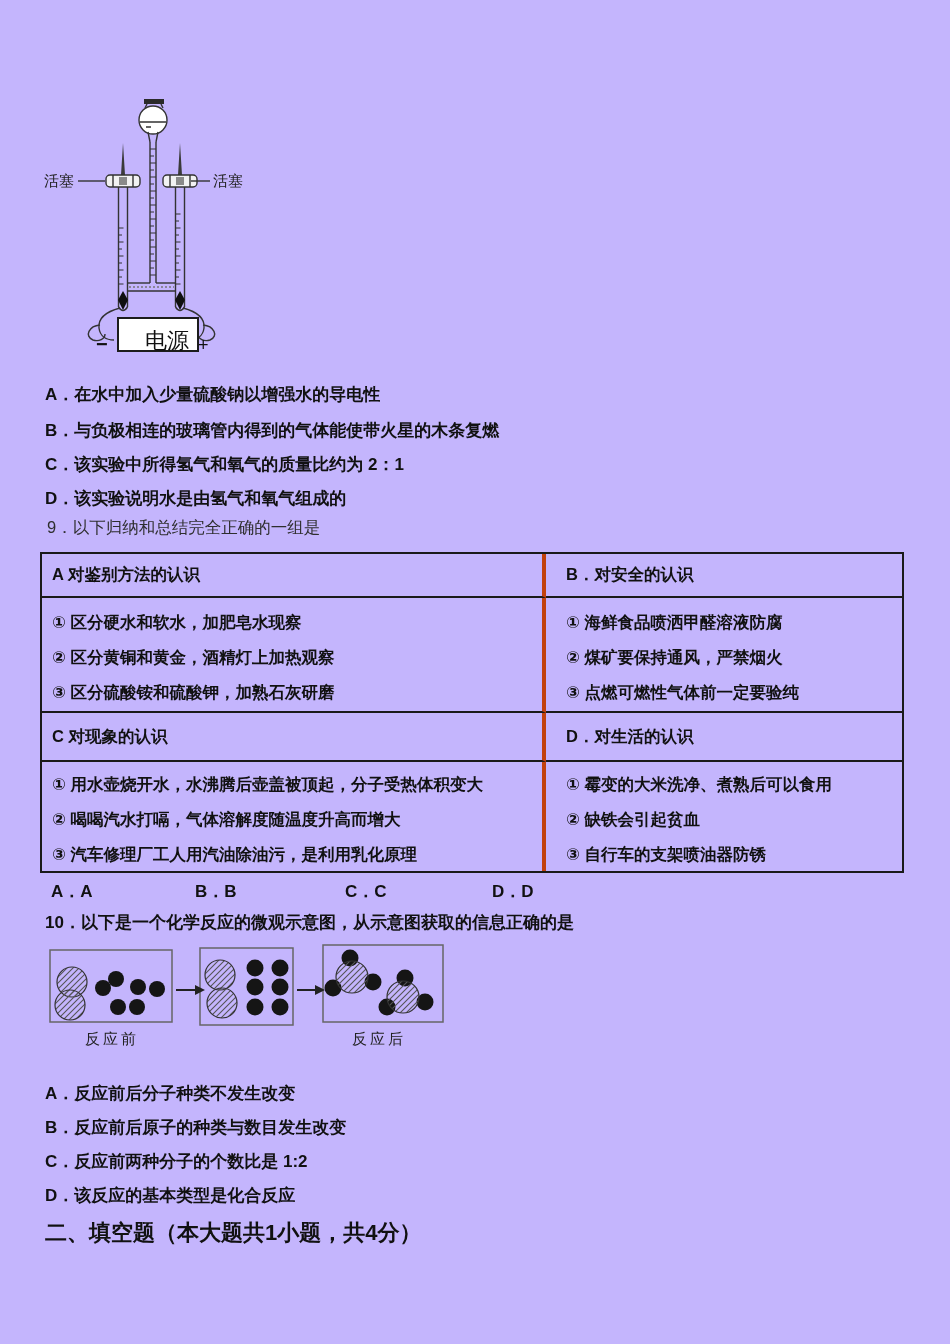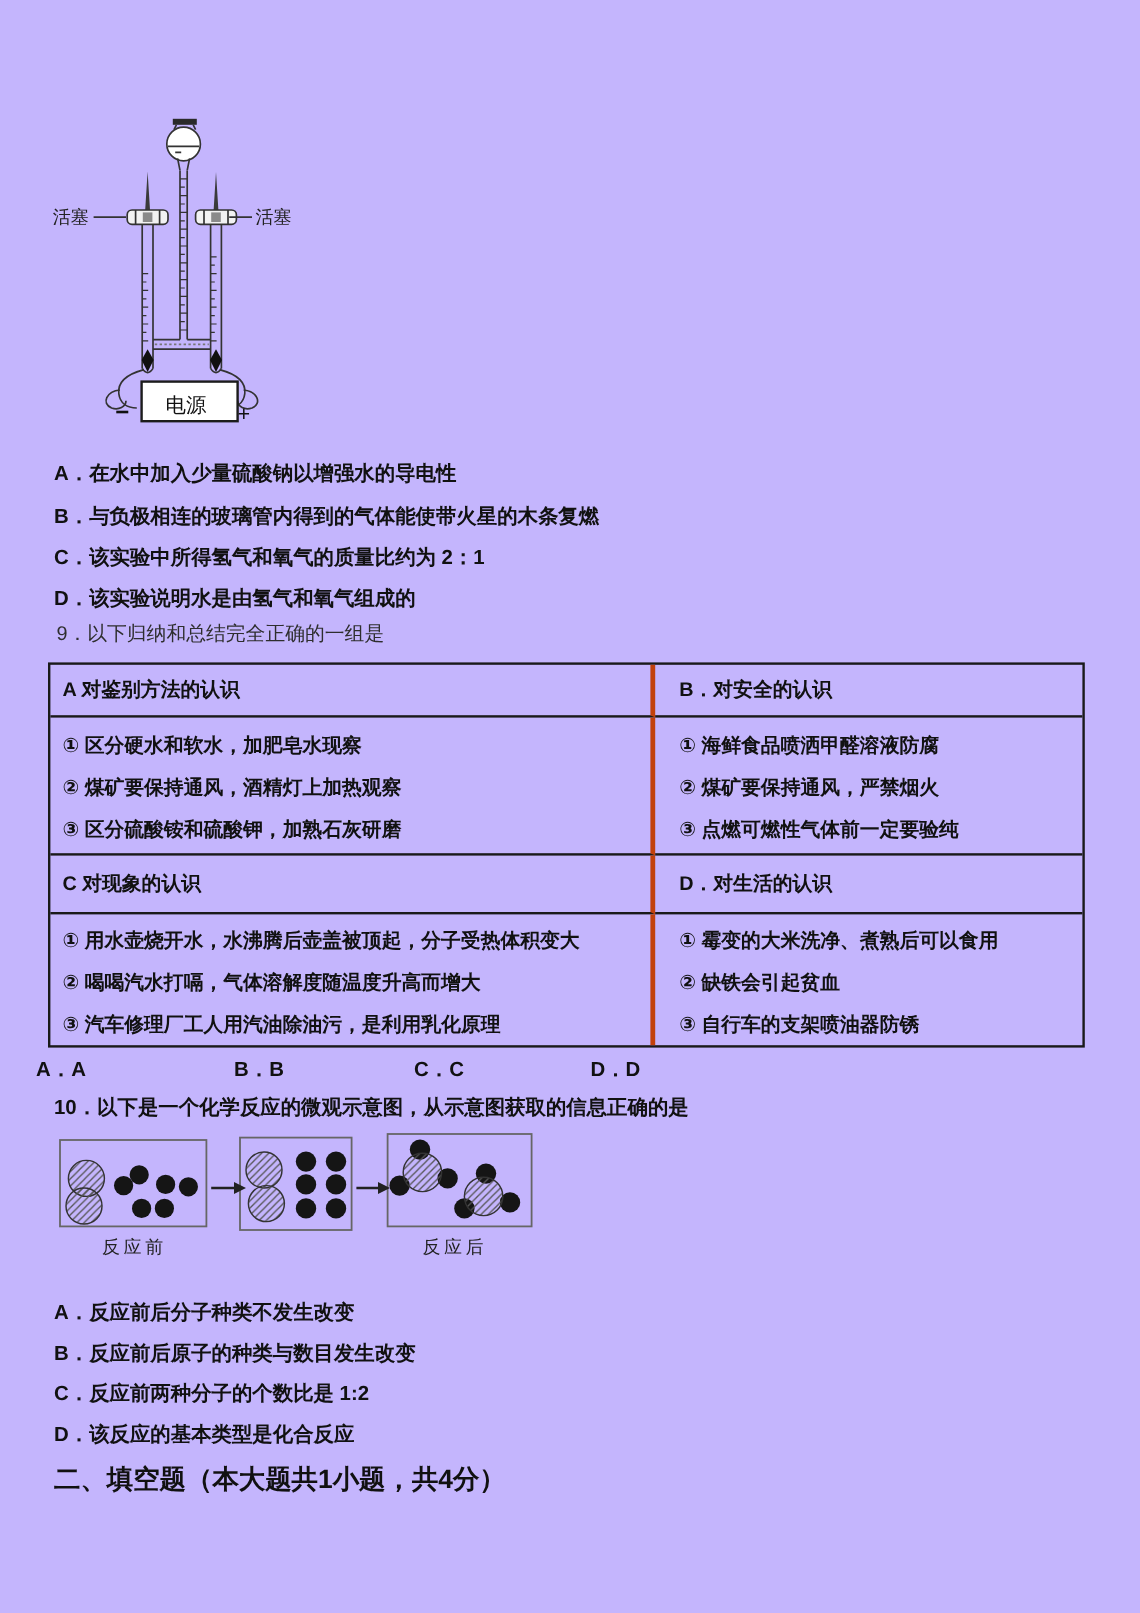--- a/index.html
+++ b/index.html
@@ -23,22 +23,22 @@
   .qtable .r1{height:44px;}
   .qtable .r2{height:115px;padding-top:7px;}
   .qtable .r3{height:49px;}
   .qtable .r4{height:109px;padding-top:5px;}
   .qtable .item{line-height:35px;white-space:nowrap;}
 
   
   .apparatus{position:absolute;left:42px;top:95px;width:215px;height:270px;}
   .apparatus svg{position:absolute;left:0;top:0;}
   .app-label{position:absolute;font-size:15px;font-weight:400;color:#222;}
-  .power-label{position:absolute;left:76px;top:231px;width:74px;text-align:center;
-               font-size:17px;font-weight:400;color:#111;}
+  .power-label{position:absolute;left:88px;top:231px;width:74px;text-align:center;
+               font-size:22px;font-weight:400;color:#111;}
   .minus-label{position:absolute;left:54px;top:238px;font-size:20px;font-weight:700;}
   .plus-label{position:absolute;left:156px;top:240px;font-size:18px;font-weight:400;}
 
   
   .reaction{position:absolute;left:45px;top:942px;width:405px;height:112px;}
   .reaction svg{position:absolute;left:0;top:0;}
   .rx-label{position:absolute;font-size:15px;letter-spacing:3px;color:#222;font-weight:400;}
 
   .answers span{position:absolute;font-weight:700;font-size:17px;}
 </style>
@@ -113,21 +113,21 @@
   <div class="abs opt" style="left:45px;top:453px;text-align:right;">C．该实验中所得氢气和氧气的质量比约为 2：1</div>
   <div class="abs opt" style="left:45px;top:487px;text-align:center;">D．该实验说明水是由氢气和氧气组成的</div>
 
   <div class="abs qline" style="left:47px;top:517px;">9．以下归纳和总结完全正确的一组是</div>
 
   <div class="qtable">
     <div class="cell head r1">A 对鉴别方法的认识</div>
     <div class="cell head r1 rcol">B．对安全的认识</div>
     <div class="cell r2">
       <div class="item">① 区分硬水和软水，加肥皂水现察</div>
-      <div class="item">② 煤矿要保持通风，酒精灯上加热观察</div>
+      <div class="item">② 区分黄铜和黄金，酒精灯上加热观察</div>
       <div class="item">③ 区分硫酸铵和硫酸钾，加熟石灰研磨</div>
     </div>
     <div class="cell r2 rcol">
       <div class="item">① 海鲜食品喷洒甲醛溶液防腐</div>
       <div class="item">② 煤矿要保持通风，严禁烟火</div>
       <div class="item">③ 点燃可燃性气体前一定要验纯</div>
     </div>
     <div class="cell head r3">C 对现象的认识</div>
     <div class="cell head r3 rcol">D．对生活的认识</div>
     <div class="cell r4 lastrow">
@@ -136,21 +136,21 @@
       <div class="item">③ 汽车修理厂工人用汽油除油污，是利用乳化原理</div>
     </div>
     <div class="cell r4 rcol lastrow">
       <div class="item">① 霉变的大米洗净、煮熟后可以食用</div>
       <div class="item">② 缺铁会引起贫血</div>
       <div class="item">③ 自行车的支架喷油器防锈</div>
     </div>
   </div>
 
   <div class="answers">
-    <span style="left:30px;top:880px;">A．A</span>
+    <span style="left:51px;top:880px;">A．A</span>
     <span style="left:195px;top:880px;">B．B</span>
     <span style="left:345px;top:880px;">C．C</span>
     <span style="left:492px;top:880px;">D．D</span>
   </div>
 
   <div class="abs qline10" style="left:45px;top:911px;">10．以下是一个化学反应的微观示意图，从示意图获取的信息正确的是</div>
 
   <div class="reaction">
     <svg width="405" height="112" viewBox="0 0 405 112">
       <defs>

